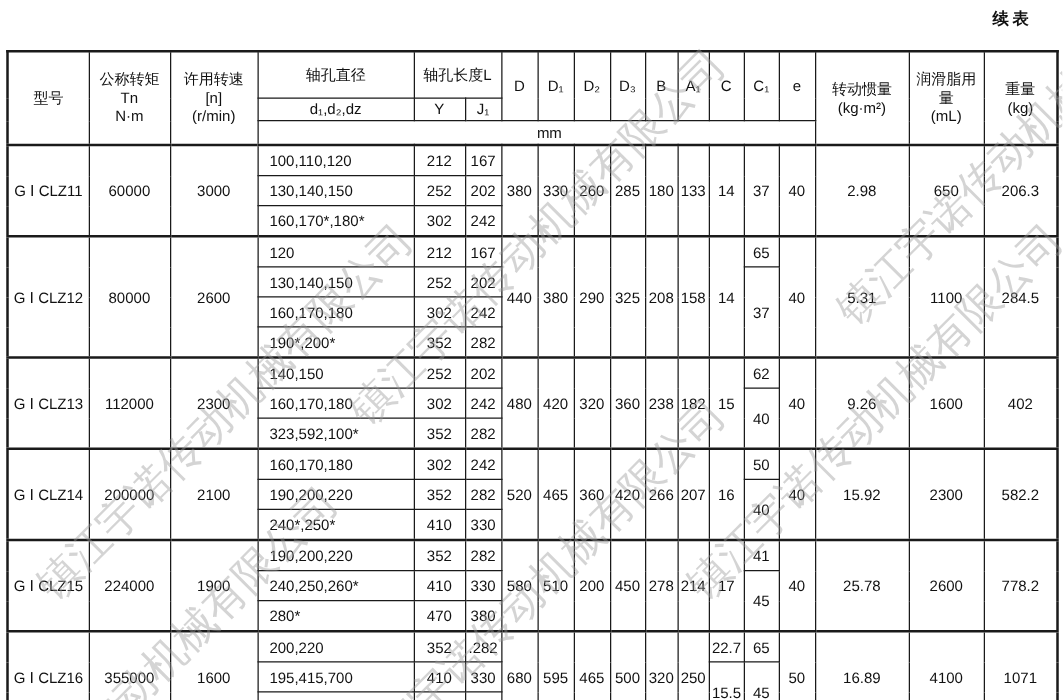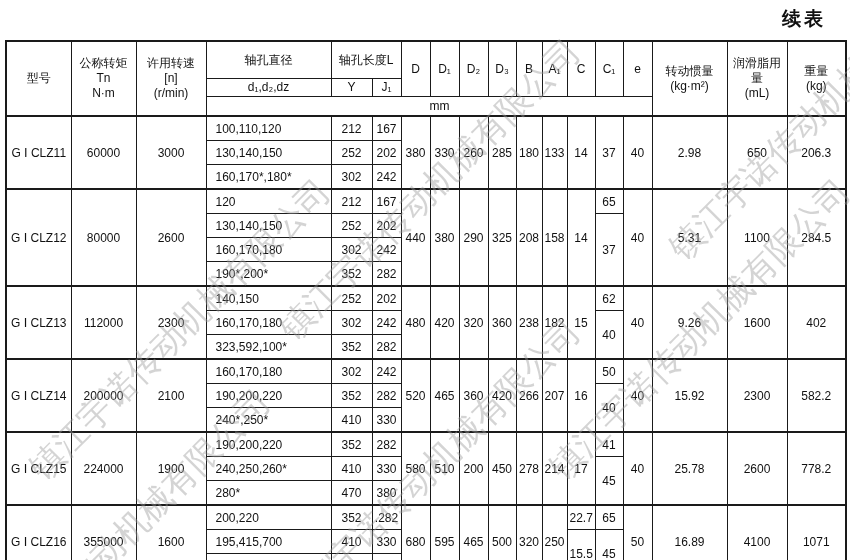--- a/index.html
+++ b/index.html
@@ -1,18 +1,18 @@
 <!DOCTYPE html>
 <html><head>
 <meta charset="utf-8">
 <style>
   html,body{margin:0;padding:0;background:#fff;}
   .page{position:relative;width:850px;height:560px;background:#fff;overflow:hidden;
         font-family:"Liberation Sans","DejaVu Sans",sans-serif;color:#111;}
-  .page-title{position:absolute;top:6px;right:24px;font-size:19px;font-weight:bold;letter-spacing:3px;}
+  .page-title{position:absolute;top:6px;right:24px;font-size:13px;font-weight:bold;letter-spacing:3px;}
   table.spec{position:absolute;left:5px;top:40px;width:840px;border-collapse:collapse;
              table-layout:fixed;border:2px solid #1a1a1a;}
   .spec th,.spec td{border:1px solid #1a1a1a;font-size:12px;text-align:center;vertical-align:middle;
              padding:0 2px;font-weight:normal;color:#111;overflow:hidden;}
   .spec thead th{white-space:pre-line;line-height:1.25;}
   .spec thead tr.h1 th{height:36px;}
   .spec thead tr.h2 th{height:17px;}
   .spec thead tr.h3 th{height:18px;border-bottom:2px solid #1a1a1a;padding-left:23px;}
   .spec tbody td{height:23px;}
   .spec tbody tr.grp td{border-top:2px solid #1a1a1a;}

